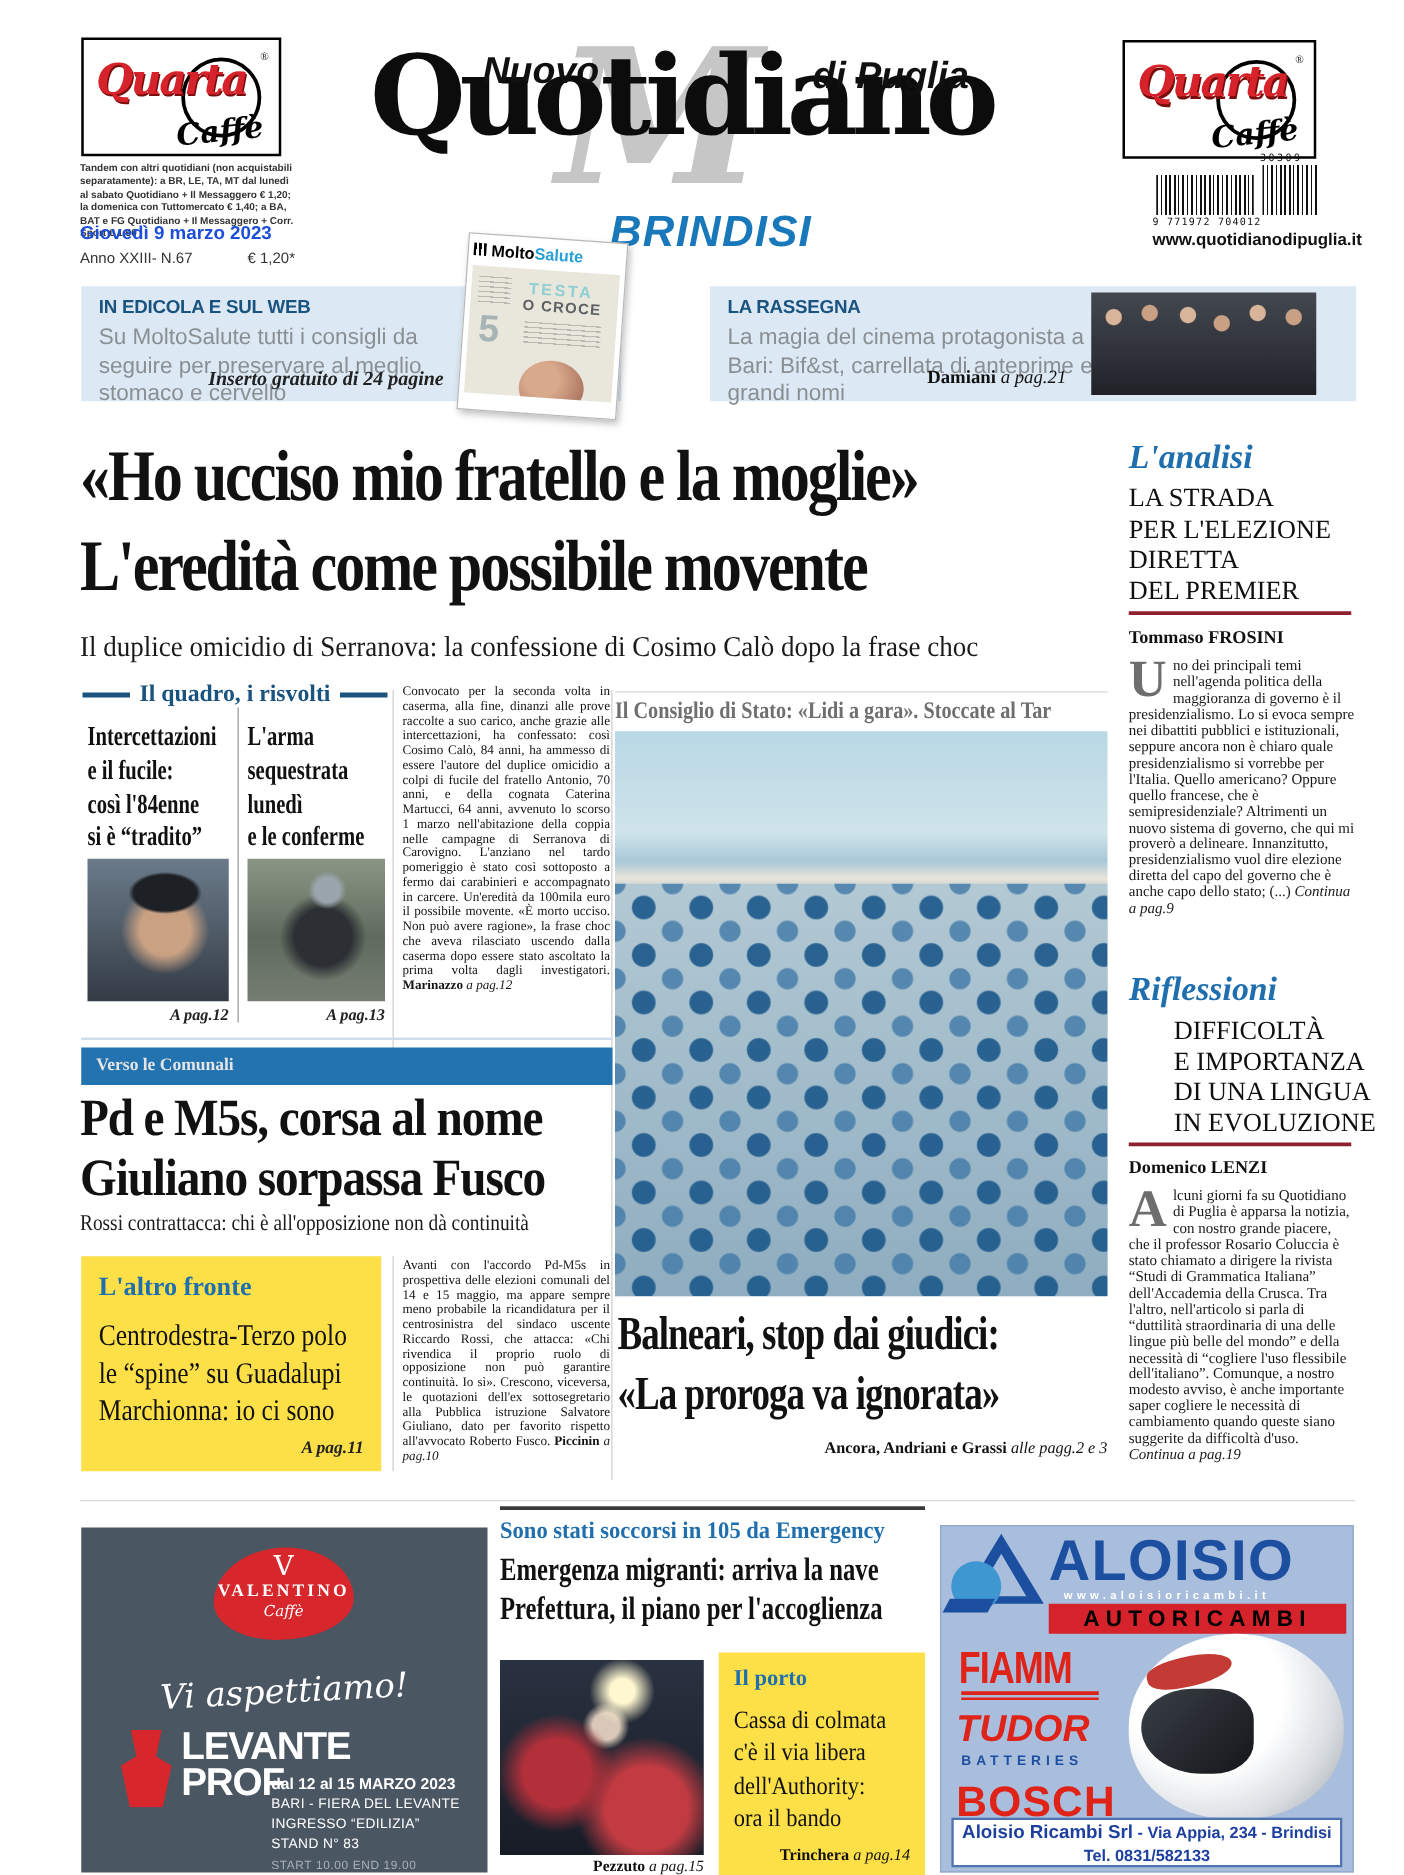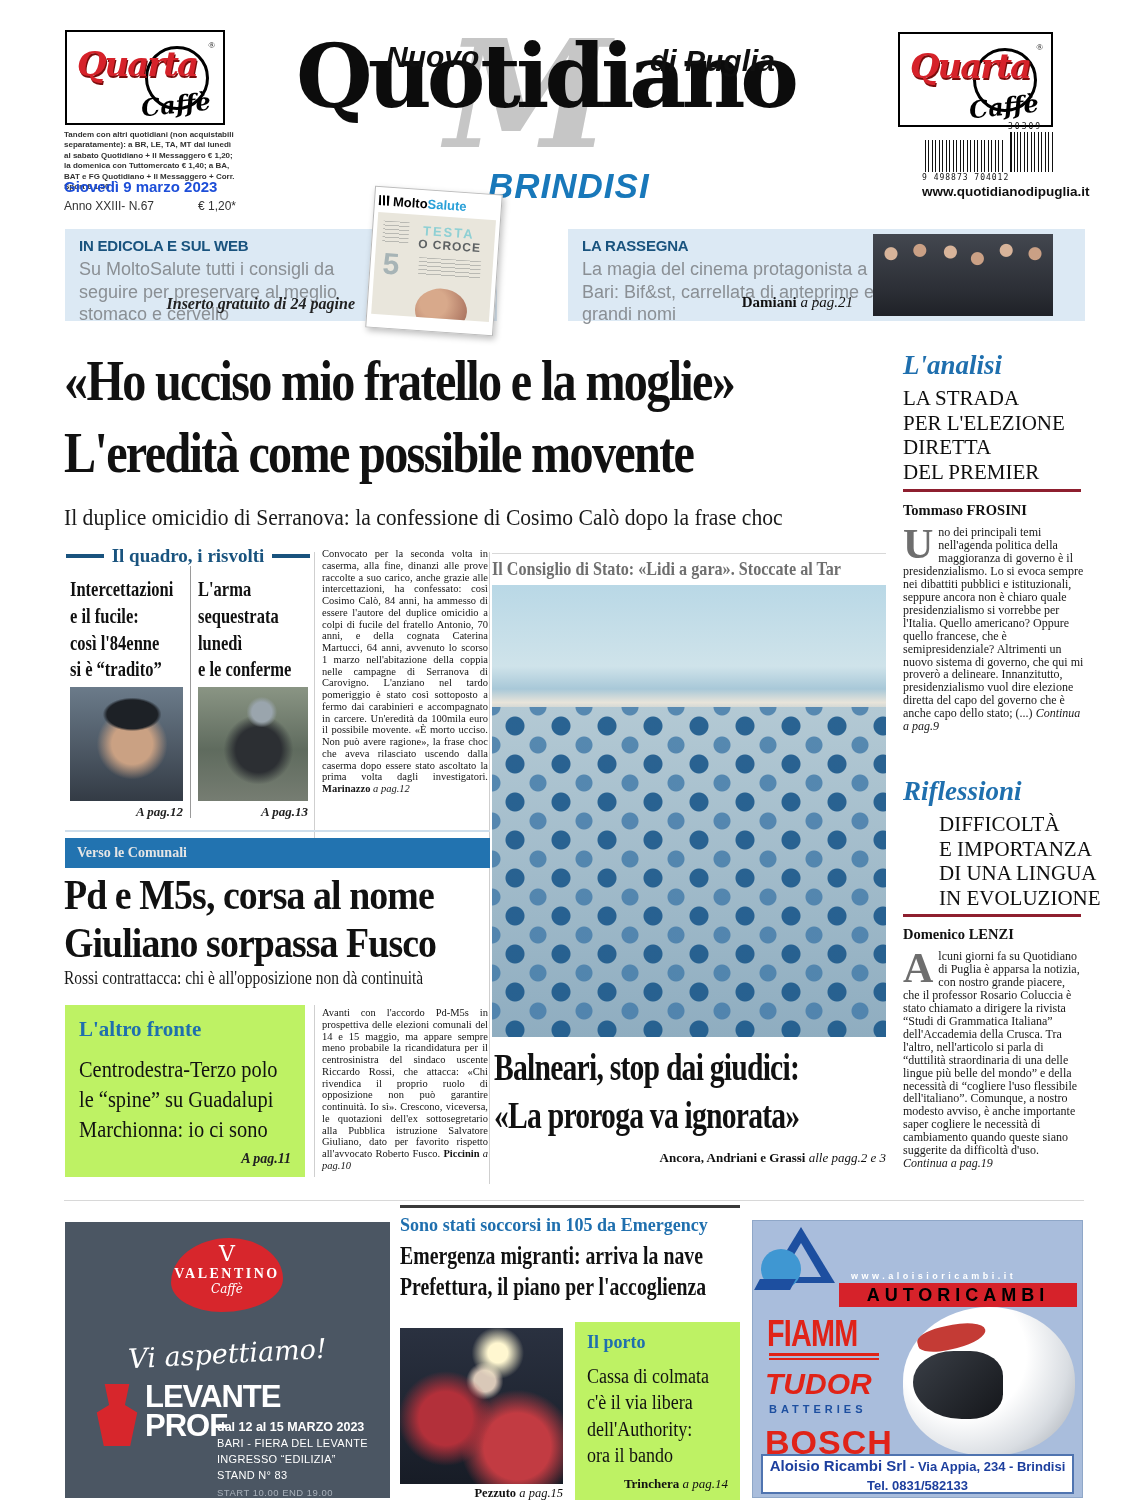--- a/index.html
+++ b/index.html
@@ -97,21 +97,21 @@
   .caption-gray { font-weight:bold; font-size:19px; color:#6f6f6f; transform:scaleX(.85); }
   .h-balneari { font-size:38px; font-weight:bold; letter-spacing:-1px; line-height:1.05; transform:scaleX(.78); }
   .byline-sm { font-size:13px; text-align:right; }
   .byline-sm b { font-weight:bold; } .byline-sm em { font-style:italic; }
 
   
   .blue-bar { background:#2273b0; }
   .blue-bar span { color:#e5e5e5; font-weight:bold; font-size:14px; line-height:30px; padding-left:12px; }
   .h-comunali { font-size:42px; font-weight:bold; letter-spacing:-1px; line-height:1; transform:scaleX(.9); }
   .subhead-com { font-size:18px; transform:scaleX(.86); color:#1a1a1a; }
-  .lightbox { background:#bef264; }
+  .lightbox { background:#fde047; }
   .box-kicker { font-weight:bold; font-size:21px; color:#1f6fae; }
   .box-lines { font-size:24px; line-height:1.25; transform:scaleX(.85); transform-origin:0 0; white-space:nowrap; margin-top:12px; }
   .box-lines span { display:block; }
 
   
   .side-label { font-weight:bold; font-style:italic; font-size:27px; color:#1f6fae; }
   .side-title { font-size:21px; line-height:1.17; color:#0f0f0f; }
   .side-title span { display:block; }
   .red-rule { background:#8e1f2f; height:3px; }
   .side-author { font-weight:bold; font-size:14.5px; }
@@ -214,21 +214,21 @@
   <div class="abs logo-box" style="left:898px; top:32px; width:155px; height:95px;">
     <span class="q-reg">®</span>
     <div class="q-ring"></div>
     <span class="q-word1">Quarta</span>
     <span class="q-word2">Caffè</span>
   </div>
 
   <div class="abs bc-num" style="left:1008px; top:122px;">30309</div>
   <div class="abs bars" style="left:925px; top:140px; width:78px; height:32px;"></div>
   <div class="abs bars" style="left:1010px; top:132px; width:44px; height:40px;"></div>
-  <div class="abs bc-num" style="left:922px; top:173px; letter-spacing:1px;">9 498873 704012</div>
+  <div class="abs bc-num" style="left:922px; top:173px; letter-spacing:1px;">9 771972 704012</div>
   <div class="abs website" style="left:922px; top:184px;">www.quotidianodipuglia.it</div>
 
   <div class="abs teaser" style="left:65px; top:229px; width:432px; height:92px;">
     <div class="abs kicker-sans" style="left:14px; top:8px;">IN EDICOLA E SUL WEB</div>
     <div class="abs teaser-text" style="left:14px; top:29px; width:310px;">Su MoltoSalute tutti i consigli da seguire per preservare al meglio stomaco e cervello</div>
     <div class="abs teaser-note" style="right:142px; bottom:8px;">Inserto gratuito di 24 pagine</div>
   </div>
 
   <div class="abs insert-card" style="left:370px; top:190px; width:128px; height:142px;">
     <div>
@@ -420,20 +420,21 @@
     </div>
   </div>
 
   <div class="abs ad-alo" style="left:752px; top:1220px; width:331px; height:278px;">
     <div>
       <div class="al-tri"></div>
       <div class="al-tri-in"></div>
       <div class="al-circ"></div>
       <div class="al-para"></div>
     </div>
+    <div class="al-brand">ALOISIO</div>
     <div class="al-web">www.aloisioricambi.it</div>
     <div class="al-redbar">
       <span>AUTORICAMBI</span>
     </div>
     <div class="al-fiamm">FIAMM</div>
     <div class="al-fiamm-line"></div>
     <div class="al-tudor">TUDOR</div>
     <div class="al-batt">BATTERIES</div>
     <div class="al-bosch">BOSCH</div>
     <div class="helmet">

